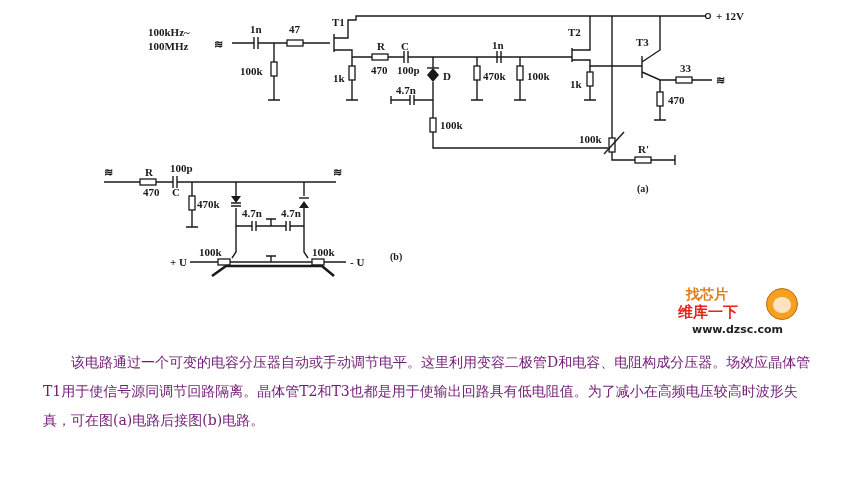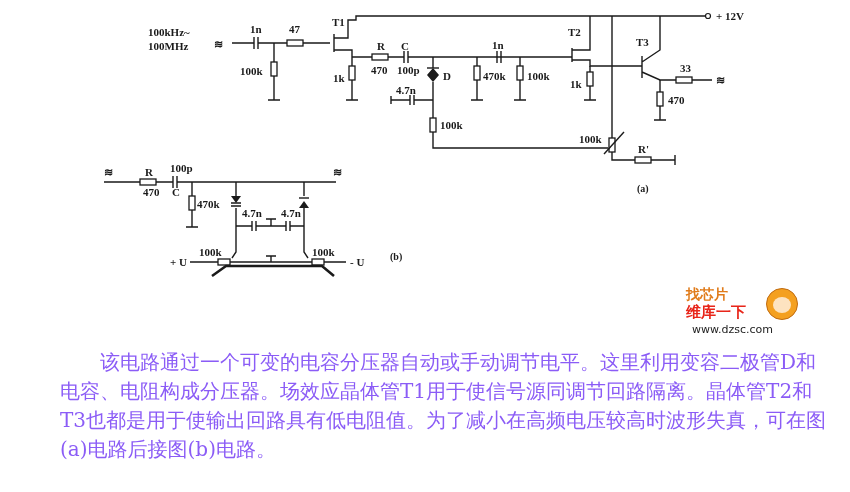--- a/index.html
+++ b/index.html
@@ -2,26 +2,26 @@
 <html><head>
 <meta charset="utf-8">
 <style>
   html, body { margin: 0; padding: 0; background: #ffffff; }
   body { width: 850px; height: 492px; position: relative; overflow: hidden; font-family: "DejaVu Serif", "Liberation Serif", serif; color: #1a1a1a; }
   svg { position: absolute; left: 0; top: 0; }
   .lbl { font-family: "Liberation Serif", "DejaVu Serif", serif; font-size: 11px; font-weight: bold; fill: #1a1a1a; }
   .lbl-sm { font-family: "Liberation Serif", "DejaVu Serif", serif; font-size: 10px; font-weight: bold; fill: #1a1a1a; }
   .wire { stroke: #1a1a1a; stroke-width: 1.4; fill: none; }
   .res { stroke: #1a1a1a; stroke-width: 1.3; fill: #ffffff; }
-  .desc { position: absolute; left: 60px; top: 348px; width: 770px; font-family: "DejaVu Serif", "Liberation Serif", serif; font-size: 20px; line-height: 29px; color: #8b5cf6; }
+  .desc { position: absolute; left: 43px; top: 348px; width: 770px; font-family: "DejaVu Serif", "Liberation Serif", serif; font-size: 14px; line-height: 29px; color: #701a75; }
   .desc p { margin: 0; text-indent: 2em; }
   .logo { position: absolute; left: 676px; top: 286px; width: 132px; height: 52px; }
   .logo .t1 { position: absolute; left: 10px; top: 0; font-family: "DejaVu Sans", sans-serif; font-size: 14px; font-weight: bold; color: #e07b1a; text-align: center; }
-  .logo .t2 { position: absolute; left: 2px; top: 17px; font-family: "DejaVu Sans", sans-serif; font-size: 15px; font-weight: bold; color: #e8261a; margin-left: 8px; }
-  .logo .t3 { position: absolute; left: 16px; top: 37px; font-family: "DejaVu Sans", sans-serif; font-size: 11px; font-weight: normal; color: #222; }
+  .logo .t2 { position: absolute; left: 2px; top: 17px; font-family: "DejaVu Sans", sans-serif; font-size: 15px; font-weight: bold; color: #e8261a; }
+  .logo .t3 { position: absolute; left: 16px; top: 37px; font-family: "DejaVu Sans", sans-serif; font-size: 11px; font-weight: bold; color: #222; }
   .logo .mascot { position: absolute; left: 90px; top: 2px; width: 30px; height: 30px; border-radius: 50%; background: #f4a020; border: 1px solid #c06b10; }
   .logo .mascot::after { content: ""; position: absolute; left: 6px; top: 8px; width: 18px; height: 16px; border-radius: 50%; background: #fde3c0; }
 </style>
 </head>
 <body>
 
 <svg width="850" height="492" viewBox="0 0 850 492">
 
   <g>
     <text class="lbl" x="148" y="36">100kHz~</text>

